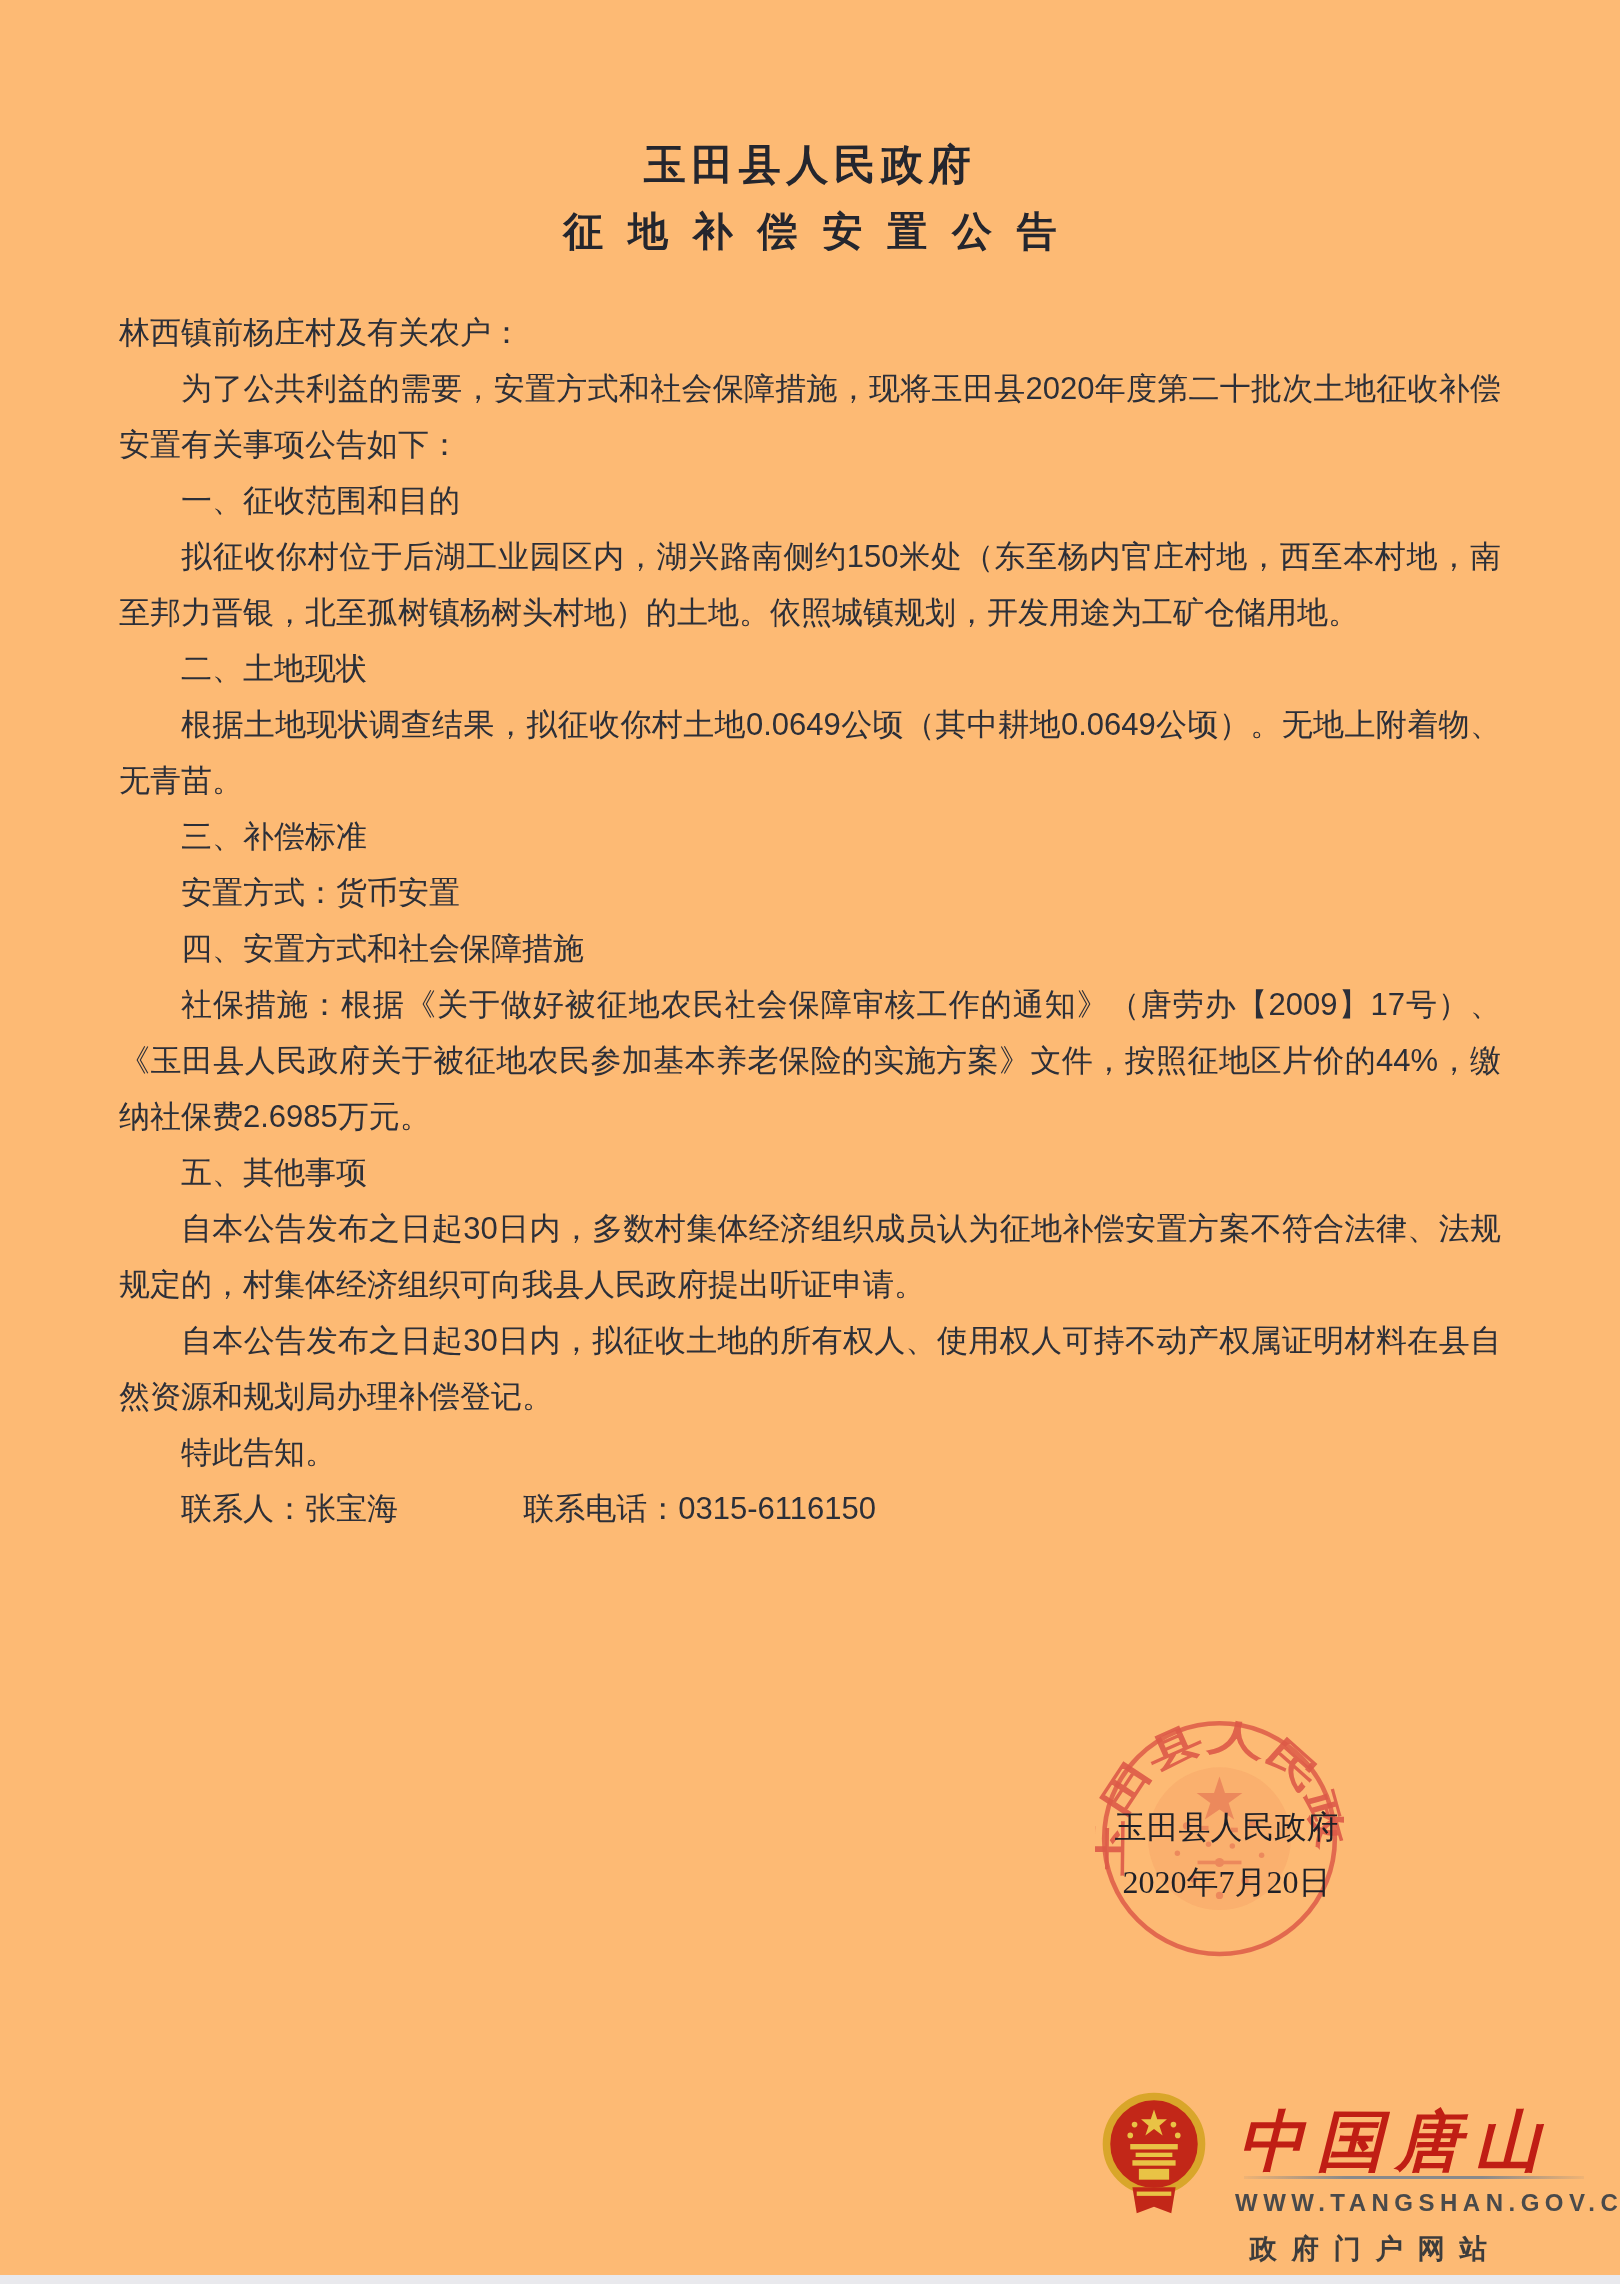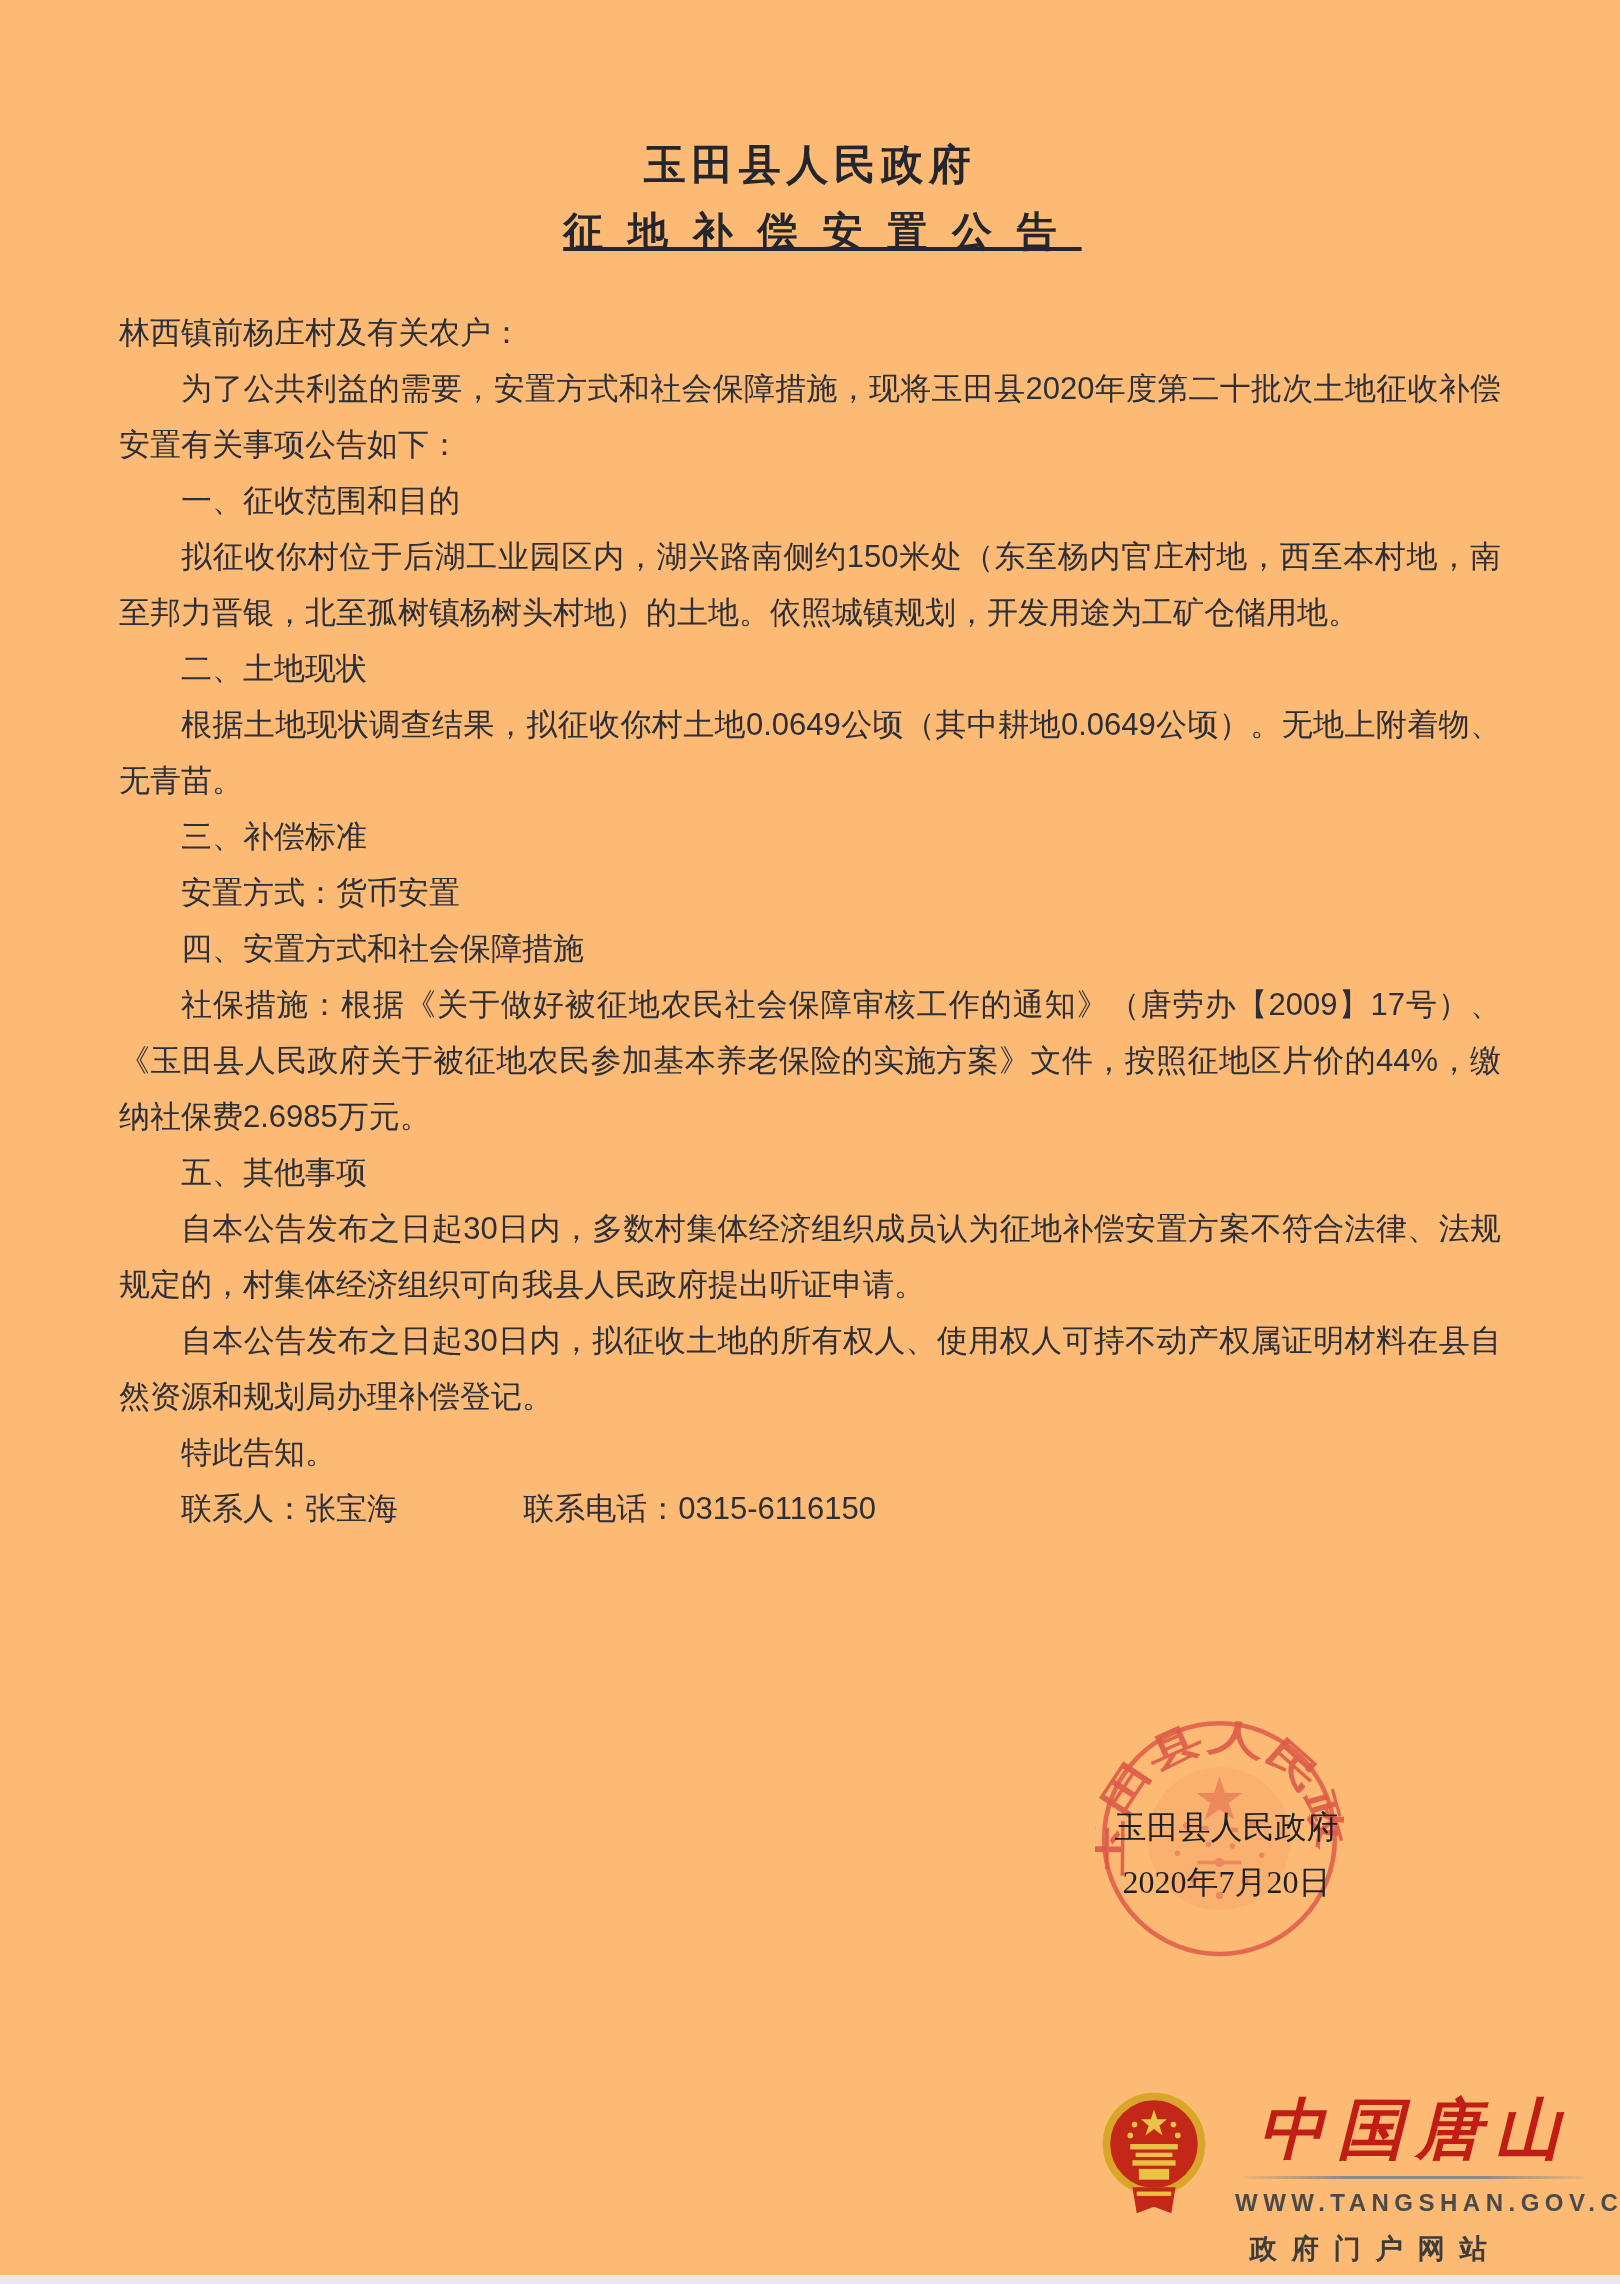--- a/index.html
+++ b/index.html
@@ -18,21 +18,20 @@
     font-size:42px;font-weight:600;
     letter-spacing:5.5px;color:#24262e;
   }
   .doc-subtitle{
     margin:11px 0 0;
     text-align:center;
     font-family:"Liberation Serif",serif;
     font-size:40px;font-weight:600;
     letter-spacing:0.62em;text-indent:0.62em;
     color:#24262e;
-    text-decoration:underline;
   }
   .doc-body{
     position:absolute;left:119px;top:305px;width:1382px;
     font-size:31px;line-height:56px;
     text-align:justify;
     color:#2c2f38;
   }
   .doc-body p{margin:0;}
   .indent{text-indent:2em;}
   .contact-line{margin-top:57px;text-indent:2em;}
@@ -45,22 +44,22 @@
     color:#1f2128;
   }
   .seal{
     position:absolute;left:1095px;top:1716px;
     width:249px;height:249px;
     pointer-events:none;
   }
   .footer-logo{position:absolute;left:1087px;top:2085px;width:512px;height:187px;}
   .emblem{position:absolute;left:12.8px;top:7.3px;width:108px;height:130px;}
   .brand{
-    position:absolute;left:151px;top:0px;width:356px;
-    text-align:center;
+    position:absolute;left:151px;top:12px;width:356px;
+    text-align:left;
     font-family:"Liberation Serif",serif;
     font-size:66px;font-weight:700;font-style:italic;
     letter-spacing:12.8px;
   }
   .brand-divider{
     position:absolute;left:157px;top:91px;width:340px;height:2.7px;
     background:linear-gradient(to right,rgba(120,120,120,0.1),#8a8a8a 30%,#8a8a8a 70%,rgba(120,120,120,0.1));
   }
   .site-url{
     position:absolute;left:148px;top:104px;width:358px;

